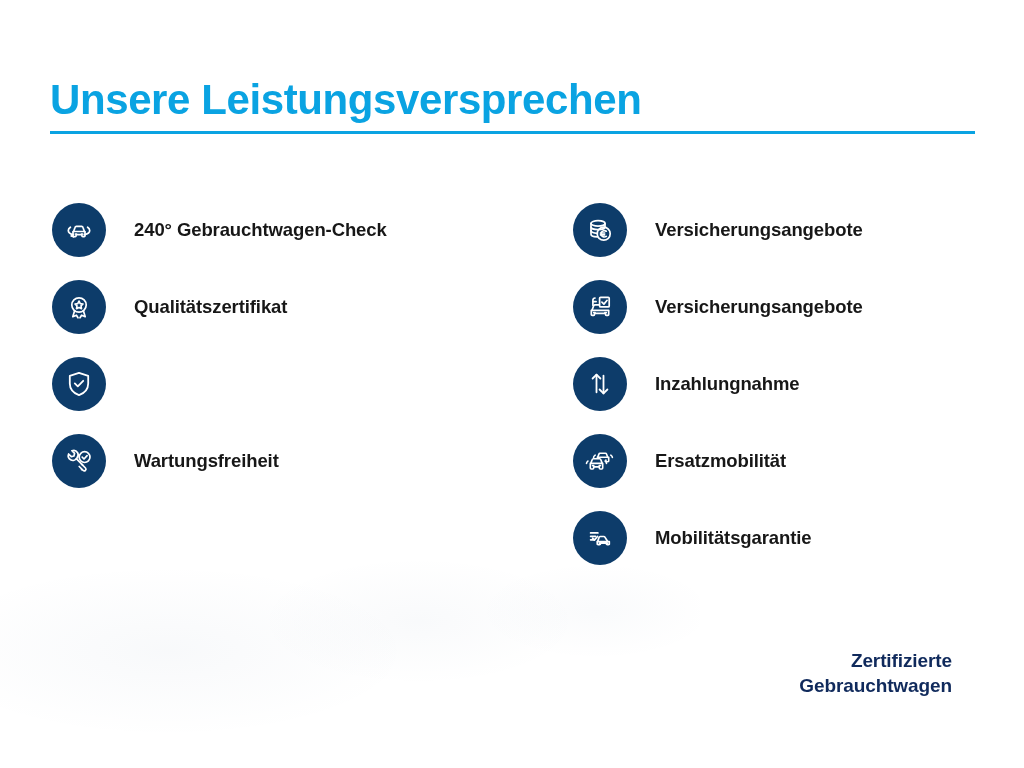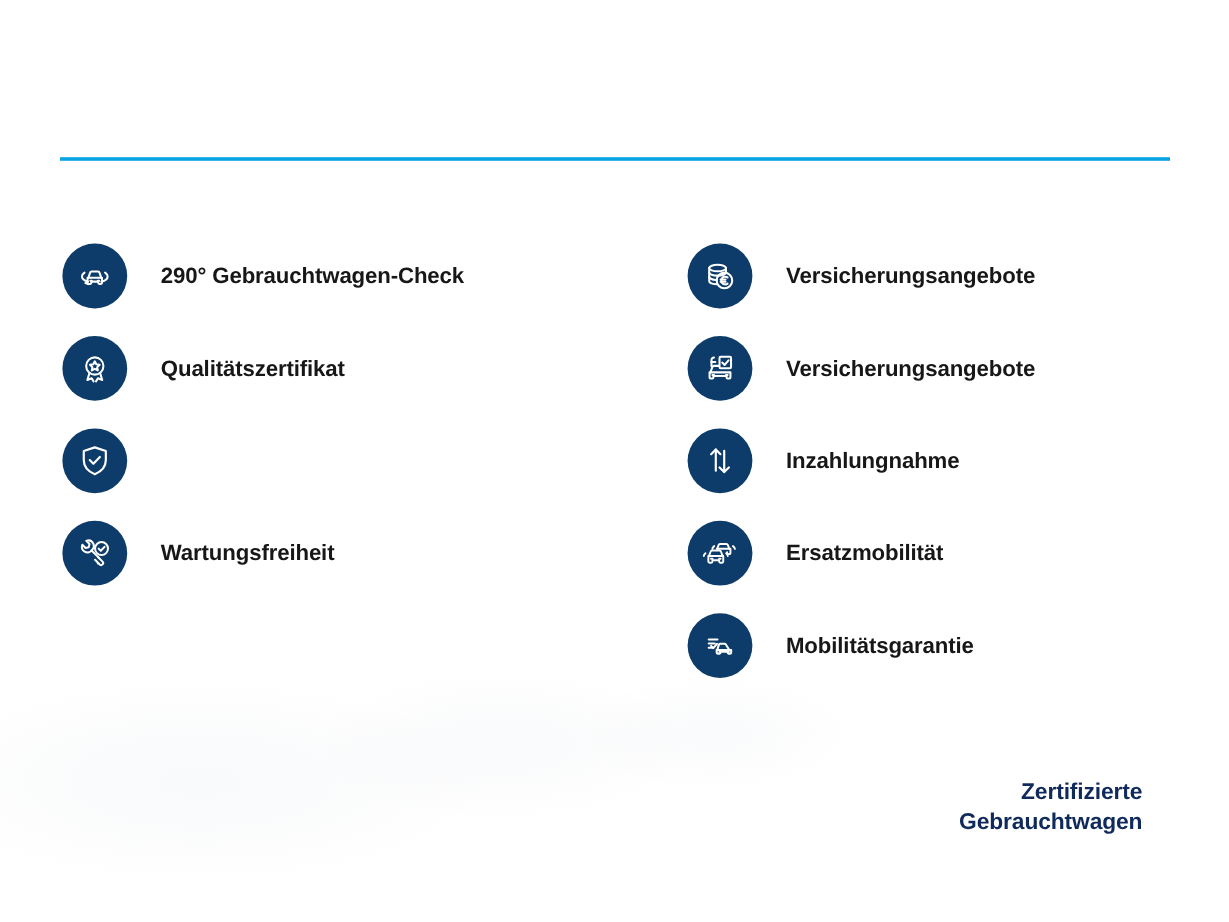--- a/index.html
+++ b/index.html
@@ -120,39 +120,40 @@
   }
   .brand-line { display: block; white-space: nowrap; }
 </style>
 </head>
 <body>
 
 <div class="slide">
 
   <div class="watermark"></div>
 
+  <h1 class="page-title">Unsere Leistungsversprechen</h1>
 
   <div class="title-rule"></div>
 
   <div class="columns">
 
     <div class="col col-left">
 
       <div class="promise-row">
         <span class="icon-badge">
           <svg viewBox="0 0 32 32" fill="none" stroke="#ffffff" stroke-width="1.7" stroke-linecap="round" stroke-linejoin="round">
             <path d="M10 17.5h12v4.2a.9.9 0 0 1-.9.9h-1.3a.9.9 0 0 1-.9-.9v-1H13.1v1a.9.9 0 0 1-.9.9h-1.3a.9.9 0 0 1-.9-.9z"></path>
             <path d="M10.6 17.5l1.5-4.3a1.3 1.3 0 0 1 1.2-.9h5.4a1.3 1.3 0 0 1 1.2.9l1.5 4.3"></path>
             <path d="M12.3 20h1.2M18.5 20h1.2"></path>
             <path d="M7.4 13.2C6.1 14.1 5.3 15.2 5.3 16.4c0 1.8 1.9 3.4 4.8 4.2"></path>
             <path d="M24.6 13.2c1.3.9 2.1 2 2.1 3.2 0 1.9-2.1 3.6-5.3 4.3"></path>
             <path d="M10.1 20.6l-1.9 1.3 2.3.9"></path>
           </svg>
         </span>
-        <span class="promise-label">290° Gebrauchtwagen-Check</span>
+        <span class="promise-label">240° Gebrauchtwagen-Check</span>
       </div>
 
       <div class="promise-row">
         <span class="icon-badge">
           <svg viewBox="0 0 32 32" fill="none" stroke="#ffffff" stroke-width="1.7" stroke-linecap="round" stroke-linejoin="round">
             <circle cx="16" cy="14" r="7.2"></circle>
             <path d="M16 10.1l1.25 2.5 2.75.4-2 1.95.47 2.75L16 16.4l-2.47 1.3.47-2.75-2-1.95 2.75-.4z"></path>
             <path d="M11.6 19.7l-1.8 6 3.6-1.5 1.6 2.6"></path>
             <path d="M20.4 19.7l1.8 6-3.6-1.5-1.6 2.6"></path>
           </svg>

